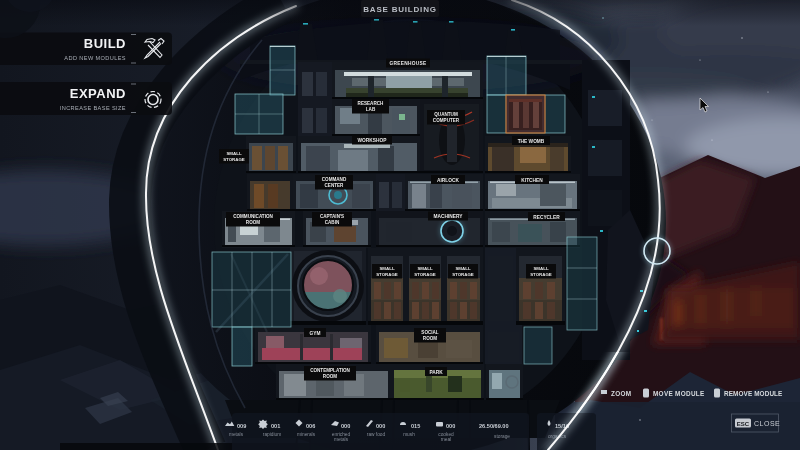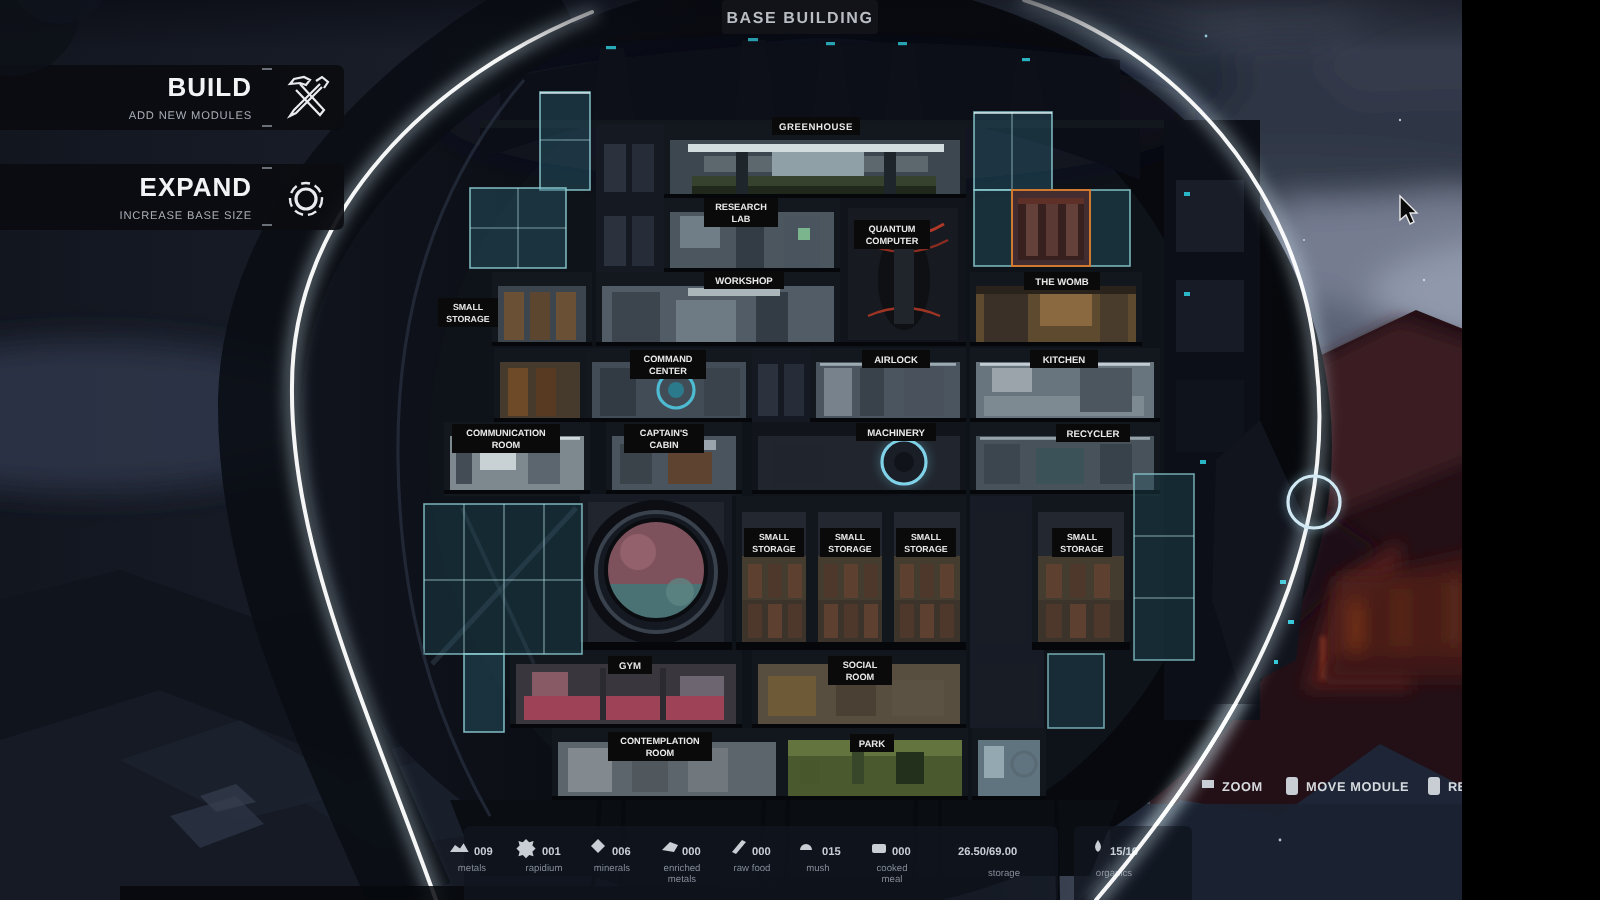--- a/index.html
+++ b/index.html
@@ -1,16 +1,16 @@
 <!DOCTYPE html>
 <html><head>
 <meta charset="utf-8">
 <style>
   html,body{margin:0;padding:0;background:#000;}
-  #stage{position:relative;width:731px;height:450px;overflow:hidden;font-family:"Liberation Sans",sans-serif;}
+  #stage{position:relative;width:800px;height:450px;overflow:hidden;font-family:"Liberation Sans",sans-serif;}
 </style>
 </head>
 <body>
 <div id="stage">
 <svg width="800" height="450" viewBox="0 0 800 450" xmlns="http://www.w3.org/2000/svg" font-family="Liberation Sans, sans-serif">
 <defs>
   <linearGradient id="sky" x1="0" y1="0" x2="1" y2="0">
     <stop offset="0" stop-color="#12161f"></stop>
     <stop offset="0.52" stop-color="#1e2431"></stop>
     <stop offset="0.78" stop-color="#4d5567"></stop>

